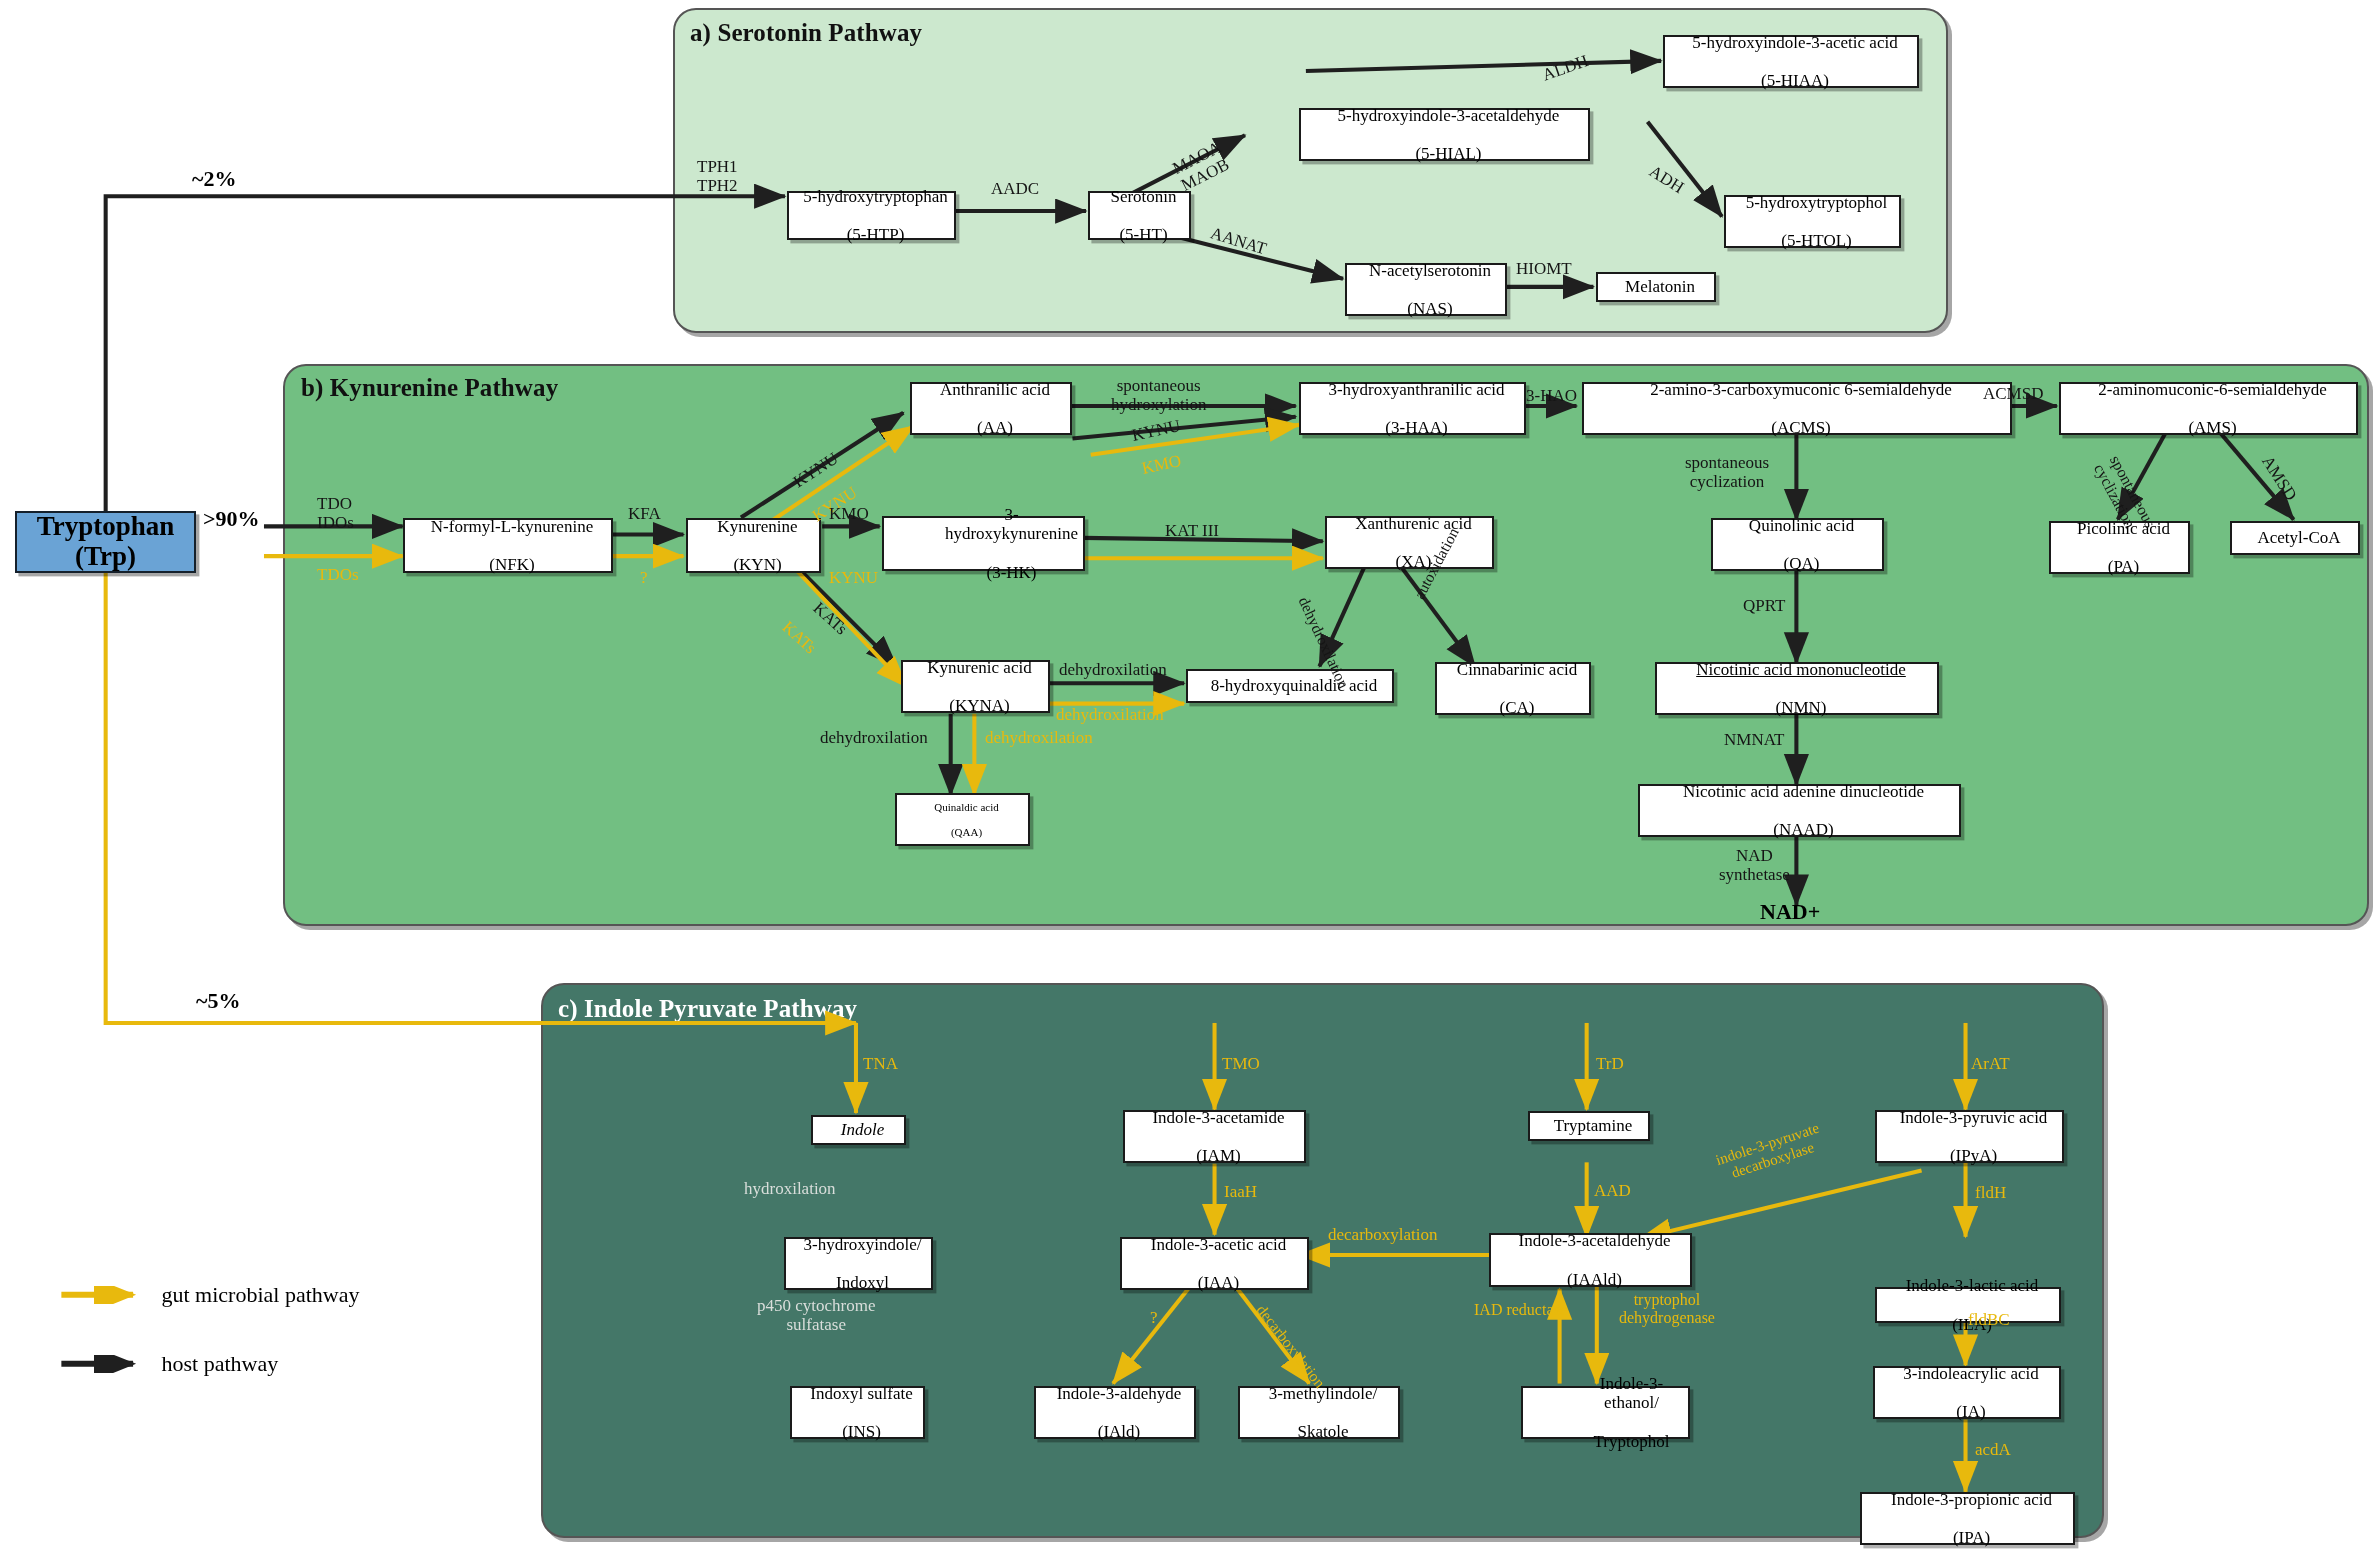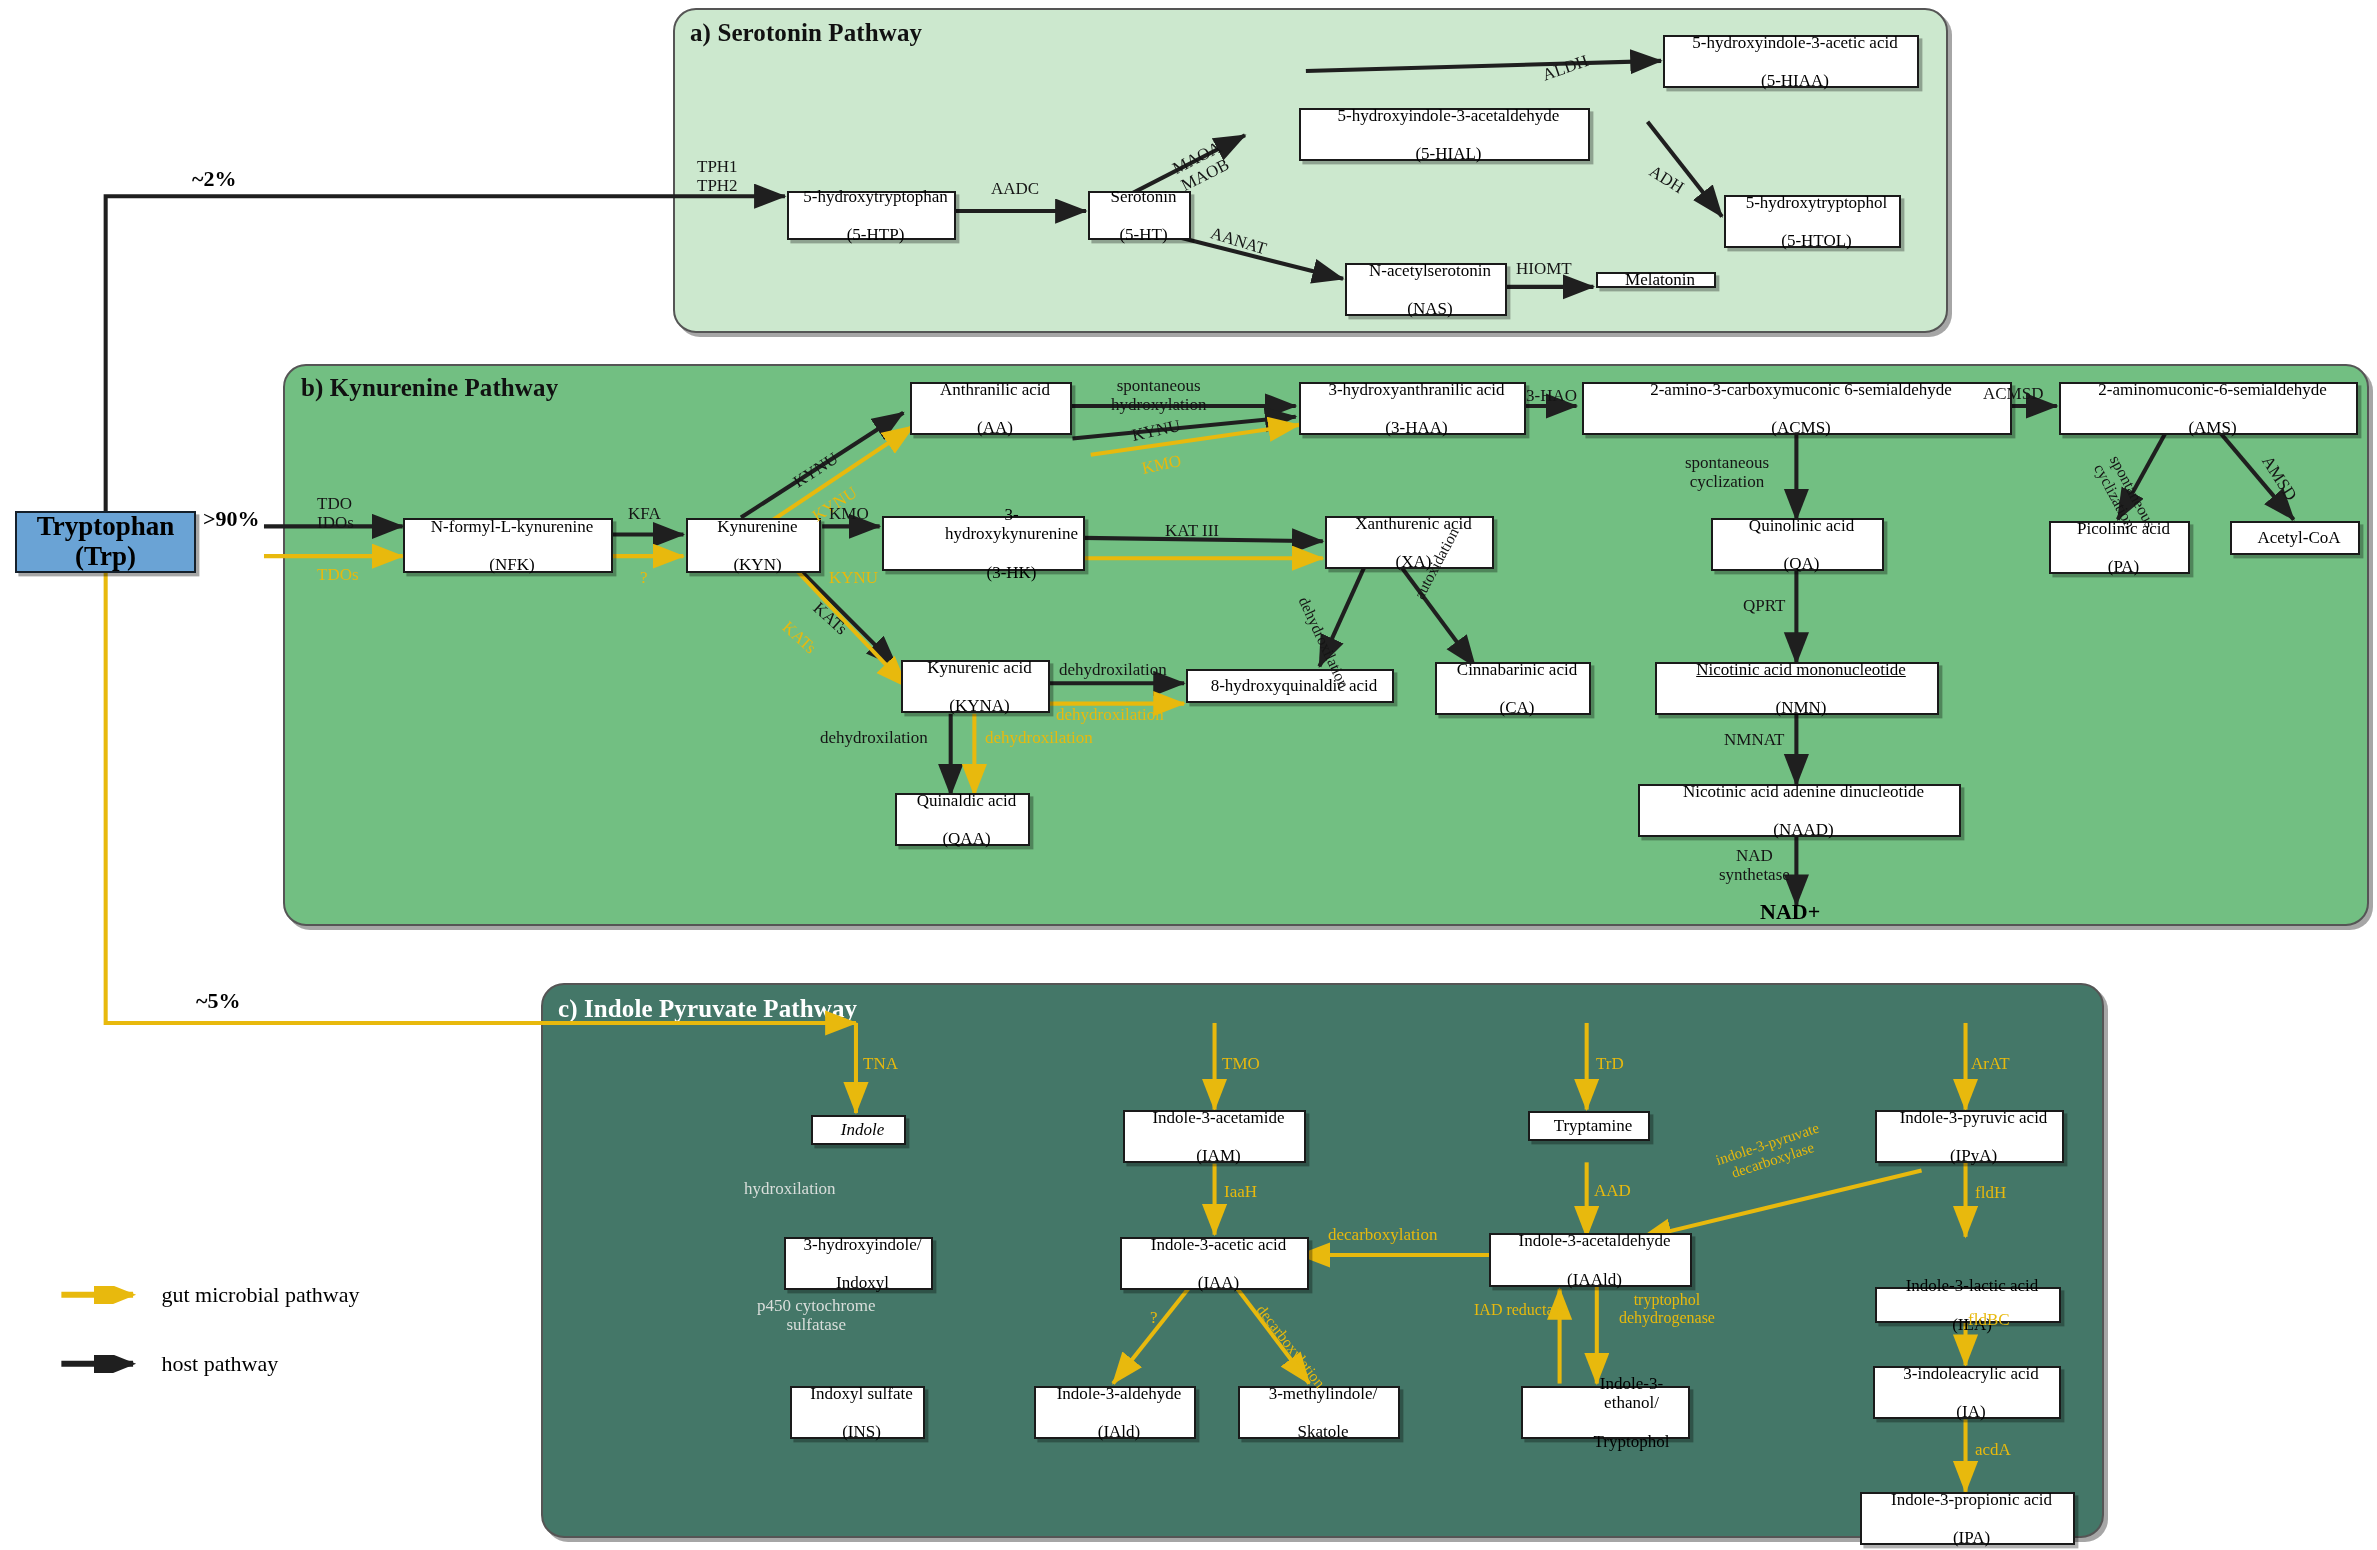--- a/index.html
+++ b/index.html
@@ -135,21 +135,21 @@
   </div>
   <div class="node" style="left:1663px;top:35px;width:256px;height:53px;font-size:17px;">
     <span><span>5-hydroxyindole-3-acetic acid</span><br><span>(5-HIAA)</span></span>
   </div>
   <div class="node" style="left:1724px;top:195px;width:177px;height:53px;font-size:17px;">
     <span><span>5-hydroxytryptophol</span><br><span>(5-HTOL)</span></span>
   </div>
   <div class="node" style="left:1345px;top:263px;width:162px;height:53px;font-size:17px;">
     <span><span>N-acetylserotonin</span><br><span>(NAS)</span></span>
   </div>
-  <div class="node" style="left:1596px;top:272px;width:120px;height:16px;font-size:17px;">
+  <div class="node" style="left:1596px;top:272px;width:120px;height:30px;font-size:17px;">
     <span>
         <span>Melatonin</span>
       </span>
   </div>
 
   <div class="enz" style="left:697px;top:157px;font-size:17px;">TPH1
 TPH2</div>
   <div class="enz" style="left:991px;top:179px;font-size:17px;">AADC</div>
   <div class="enz rot" style="left:1178px;top:159px;font-size:17px;transform:rotate(-27deg);">MAOA
 MAOB</div>
@@ -204,21 +204,21 @@
     <span><span>Kynurenic acid</span><br><span>(KYNA)</span></span>
   </div>
   <div class="node" style="left:1186px;top:669px;width:208px;height:34px;font-size:17px;">
     <span>
         <span>8-hydroxyquinaldic acid</span>
       </span>
   </div>
   <div class="node" style="left:1435px;top:662px;width:156px;height:53px;font-size:17px;">
     <span><span>Cinnabarinic acid</span><br><span>(CA)</span></span>
   </div>
-  <div class="node" style="left:895px;top:793px;width:135px;height:53px;font-size:17px;text-align:center;">
+  <div class="node" style="left:895px;top:793px;width:135px;height:53px;font-size:11px;text-align:center;">
     <span><span>Quinaldic acid</span><br><span>(QAA)</span></span>
   </div>
 
   <div class="enz" style="left:317px;top:494px;font-size:17px;">TDO
 IDOs</div>
   <div class="enz mic" style="left:317px;top:565px;font-size:17px;">TDOs</div>
   <div class="enz" style="left:628px;top:504px;font-size:17px;">KFA</div>
   <div class="enz mic" style="left:640px;top:568px;font-size:17px;">?</div>
   <div class="enz rot" style="left:795px;top:474px;font-size:17px;transform:rotate(-33deg);">KYNU</div>
   <div class="enz rot mic" style="left:814px;top:508px;font-size:17px;transform:rotate(-33deg);">KYNU</div>

